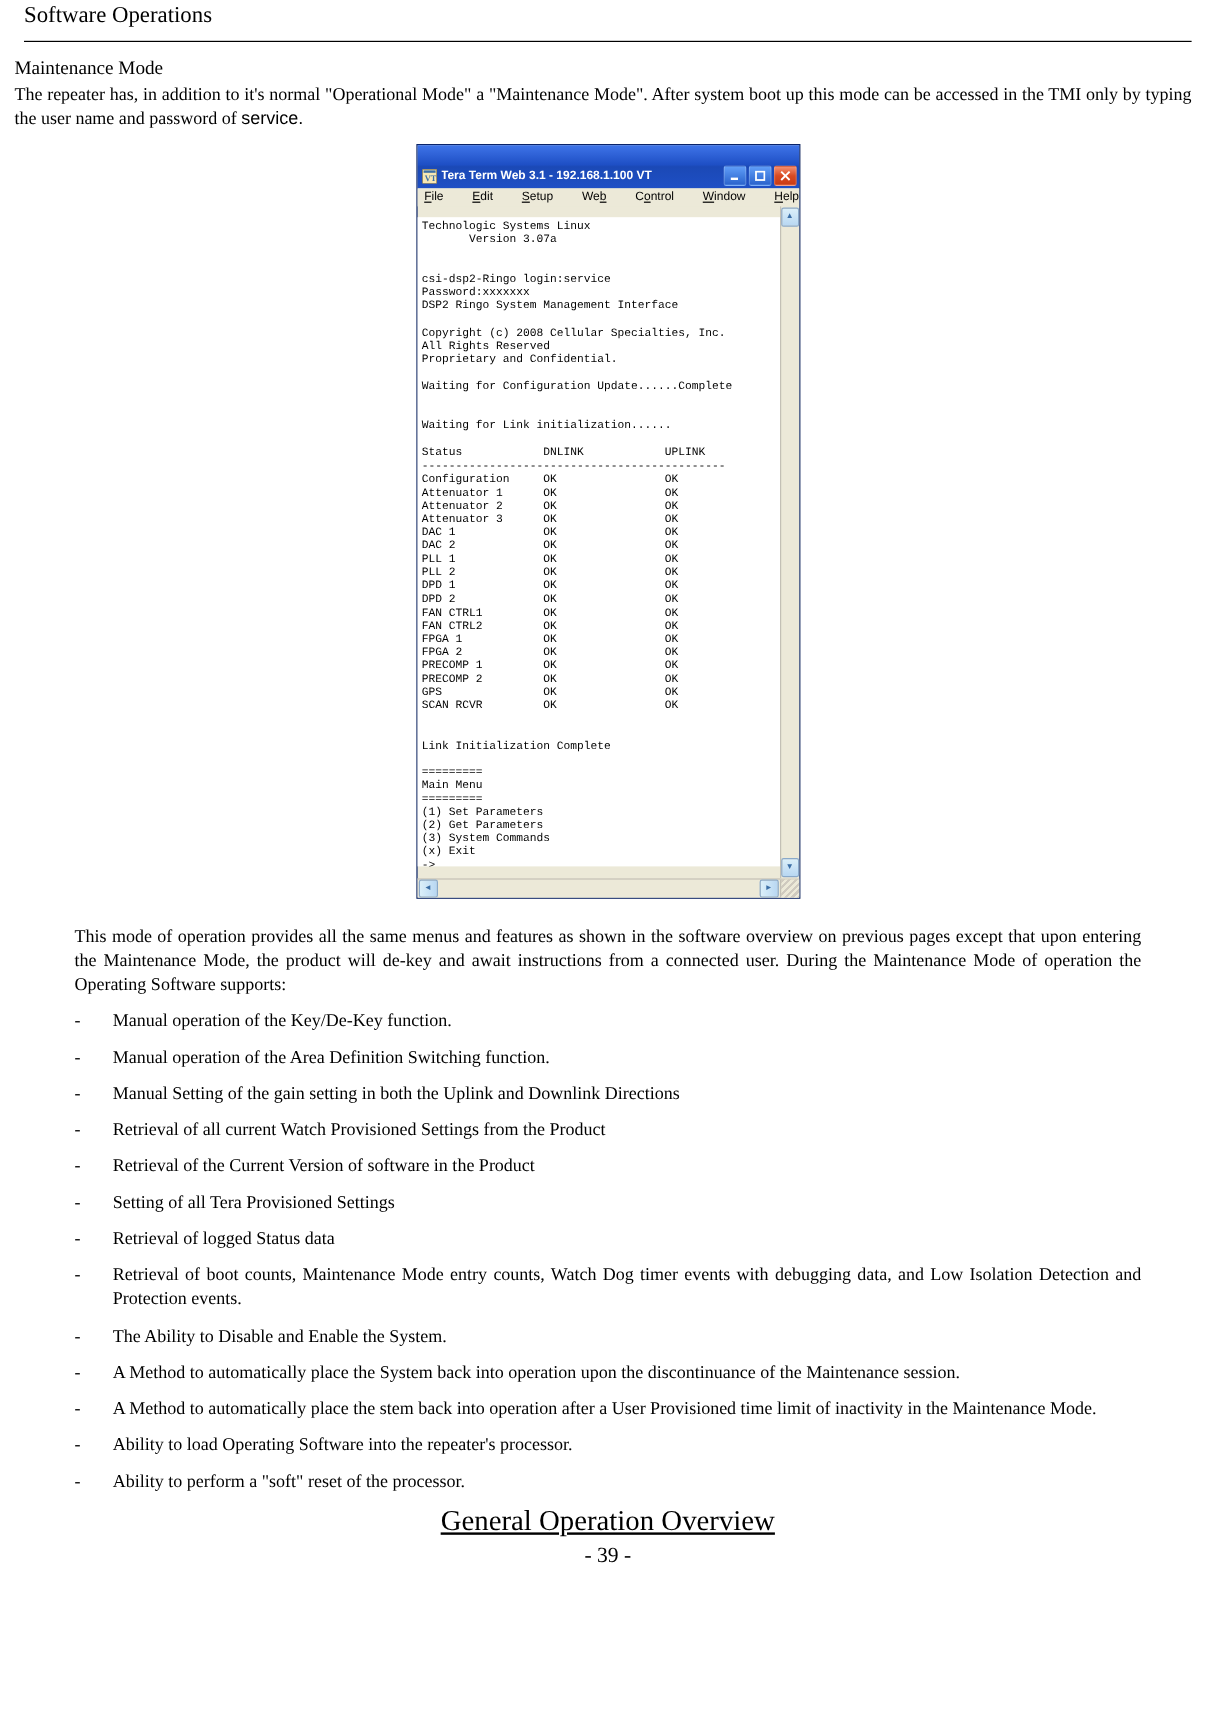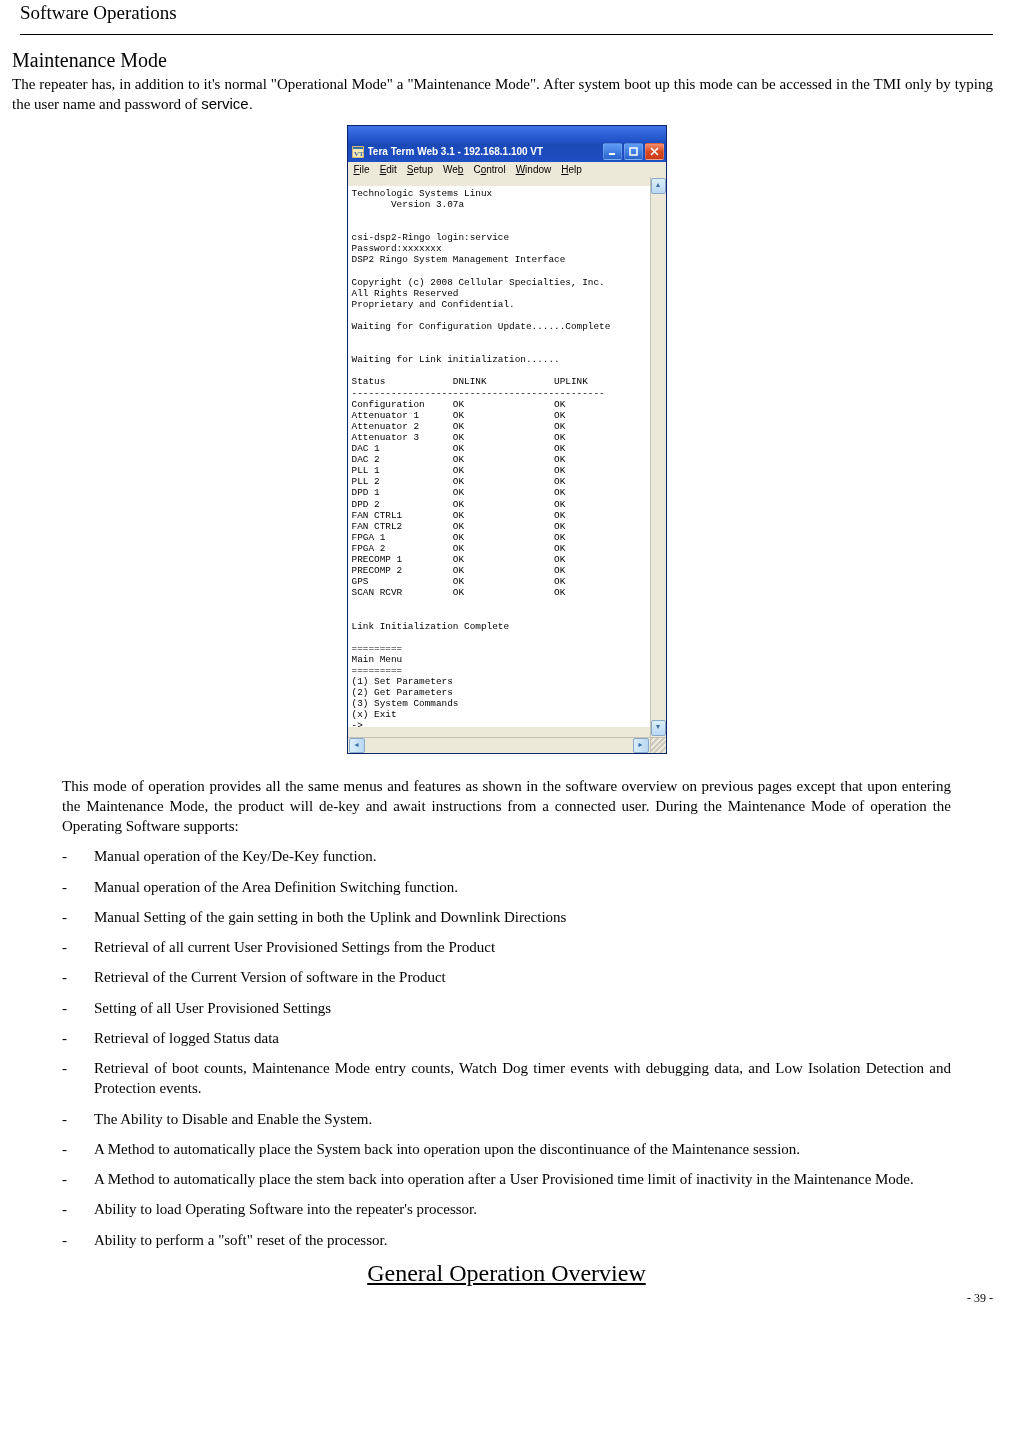--- a/index.html
+++ b/index.html
@@ -29,21 +29,21 @@
     margin: 0 auto;
     text-align: center;
     width: 100%;
   }
   .hr {
     border: none;
     border-top: 1.5px solid #000;
     margin: 2px 0 14px 0;
   }
   .heading {
-    font-size: 20px;
+    font-size: 16px;
     margin: 4px 0 2px -8px;
     font-family: Liberation Serif, serif;
   }
   .intro {
     margin: 0 0 8px -8px;
     line-height: 1.35;
   }
   .intro .svc {
     font-family: Arial, Helvetica, sans-serif;
   }
@@ -100,21 +100,21 @@
     background: linear-gradient(to bottom, #f58f6f, #d94a22 50%, #c93b14);
   }
   .xp-btn.max {
     background: linear-gradient(to bottom, #5f9df7, #2a63cc);
   }
   .xp-btn.min {
     background: linear-gradient(to bottom, #5f9df7, #2a63cc);
   }
   .xp-menubar {
     display: flex;
-    gap: 10px;
+    gap: 24px;
     padding: 2px 6px;
     background: #ece9d8;
     font-size: 10px;
   }
   .xp-menubar span { }
   .xp-menubar .mn u { text-decoration: underline; }
   .term-area {
     display: flex;
     height: 560px;
   }
@@ -204,22 +204,22 @@
   .bullets li .txt {
     flex: 1 1 auto;
   }
   .footer-title {
     text-align: center;
     font-size: 24px;
     margin: 8px 0 4px 0;
     text-decoration: underline;
   }
   .page-num {
-    text-align: right;
-    font-size: 12px;
+    text-align: center;
+    font-size: 18px;
   }
 </style>
 </head>
 <body>
 
 <div class="header-row">
   <div class="software-ops">Software Operations</div>
 </div>
 <hr class="hr">
 
@@ -341,29 +341,29 @@
       <li>
         <span class="dash">-</span>
         <span class="txt">Manual operation of the Area Definition Switching function.</span>
       </li>
       <li>
         <span class="dash">-</span>
         <span class="txt">Manual Setting of the gain setting in both the Uplink and Downlink Directions</span>
       </li>
       <li>
         <span class="dash">-</span>
-        <span class="txt">Retrieval of all current  User Provisioned Settings from the Product</span>
+        <span class="txt">Retrieval of all current  Watch Provisioned Settings from the Product</span>
       </li>
       <li>
         <span class="dash">-</span>
         <span class="txt">Retrieval of the Current  Version of software in the Product</span>
       </li>
       <li>
         <span class="dash">-</span>
-        <span class="txt">Setting of all User Provisioned Settings</span>
+        <span class="txt">Setting of all Tera Provisioned Settings</span>
       </li>
       <li>
         <span class="dash">-</span>
         <span class="txt">Retrieval of logged Status data</span>
       </li>
       <li>
         <span class="dash">-</span>
         <span class="txt">Retrieval of boot counts, Maintenance Mode entry counts, Watch Dog timer events with debugging data, and Low Isolation Detection and Protection events.</span>
       </li>
       <li>

